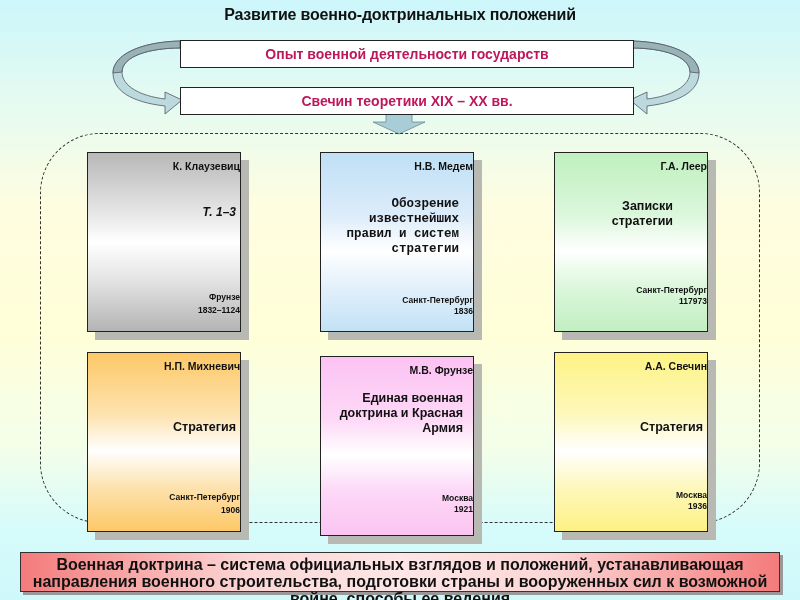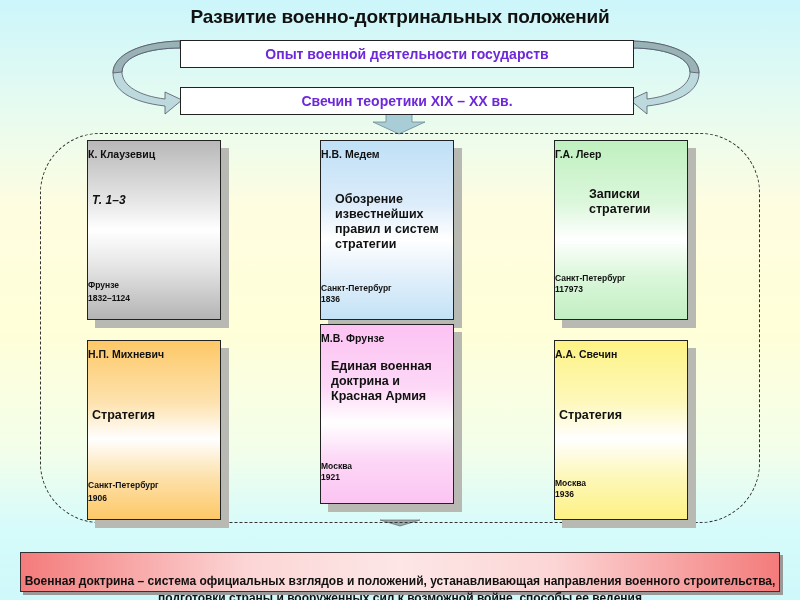--- a/index.html
+++ b/index.html
@@ -3,55 +3,55 @@
 <meta charset="utf-8">
 <style>
   html, body { margin:0; padding:0; }
   body {
     width:800px; height:600px; overflow:hidden; position:relative;
     font-family: "Liberation Sans", "DejaVu Sans", sans-serif;
     background: linear-gradient(to bottom, #ccf6fb 0%, #e6fbf0 18%, #fffde0 35%, #ffffd8 55%, #f3feea 75%, #d6fbfb 88%, #cff8fa 100%);
   }
   .title {
     position:absolute; left:0; width:800px; top:6px; text-align:center;
-    font-size:19px; font-weight:bold; color:#111; letter-spacing:-0.2px;
+    font-size:16px; font-weight:bold; color:#111; letter-spacing:-0.2px;
   }
   .top-box {
     position:absolute; left:180px; width:452px; height:26px;
     background:#fff; border:1px solid #222;
     display:flex; align-items:center; justify-content:center;
-    font-size:14px; font-weight:bold; color:#6d28d9;
+    font-size:14px; font-weight:bold; color:#be185d;
   }
   .arrows-svg { position:absolute; left:0; top:0; }
   .region {
     position:absolute; left:40px; top:133px; width:720px; height:390px;
     border:1.5px dashed #333; border-radius:60px; box-sizing:border-box;
   }
   .book {
-    position:absolute; width:134px; height:180px;
+    position:absolute; width:154px; height:180px;
     border:1px solid #222; box-sizing:border-box;
     box-shadow: 8px 8px 0 #b9b9b3;
-    text-align:left; color:#111;
+    text-align:right; color:#111;margin-top:12px;
   }
   .book .author { position:absolute; top:7px; left:0; right:0; font-size:10.5px; font-weight:bold; }
   .book .btitle { position:absolute; left:4px; right:4px; font-size:12.5px; font-weight:bold; line-height:15px; }
   .book .vol { font-size:12px;font-style:italic; }
   .book .place { position:absolute; left:0; right:0; font-size:8.5px; font-weight:bold; line-height:13px; }
   .gray   { background: linear-gradient(to bottom, #b8b8b8 0%, #e8e8e8 35%, #ffffff 50%, #e6e6e6 70%, #b4b4b4 100%); }
   .blue   { background: linear-gradient(to bottom, #bfe0f6 0%, #dcecfa 35%, #ffffff 55%, #e3f0fb 75%, #c3e2f6 100%); }
   .green  { background: linear-gradient(to bottom, #bff0bf 0%, #dcf7dc 35%, #ffffff 55%, #dcf7dc 75%, #c2efc2 100%); }
   .orange { background: linear-gradient(to bottom, #fdc867 0%, #fde3b0 35%, #ffffff 55%, #fde3b0 75%, #fdc867 100%); }
   .pink   { background: linear-gradient(to bottom, #fcc2f3 0%, #fdd8f7 35%, #ffffff 55%, #fdd8f7 75%, #fbc4f2 100%); }
   .yellow { background: linear-gradient(to bottom, #fdf384 0%, #fdf8bd 35%, #ffffff 55%, #fdf8bd 75%, #fdf184 100%); }
   .definition {
     position:absolute; left:20px; top:552px; width:760px; height:40px; box-sizing:border-box;
     border:1px solid #333; text-align:center;
     background: linear-gradient(to right, #f47b7b 0%, #fcd6d6 30%, #fde6e6 50%, #fcd6d6 70%, #f47b7b 100%);
     box-shadow: 3px 3px 0 #999;
-    font-size:12px; font-weight:bold; color:#111; line-height:17px; padding-top:20px;
+    font-size:16px; font-weight:bold; color:#111; line-height:17px; padding-top:3px;
   }
 </style>
 </head>
 <body>
 
 <div class="title">Развитие военно-доктринальных положений</div>
 
 <svg class="arrows-svg" width="800" height="600">
 
   <path d="M180,48 C150,48 122,56 122,72 C122,86 140,96 165,99 L165,92 L182,100 L165,114 L165,106 C130,102 113,90 113,73 C113,55 140,42 180,41 Z" fill="#bcd9de" stroke="#556" stroke-width="0.8"></path>
@@ -80,21 +80,21 @@
     <div class="vol">Т. 1–3</div>
   </div>
   <div class="place" style="top:138px;">
     <div>Фрунзе</div>
     <div>1832–1124</div>
   </div>
 </div>
 
 <div class="book blue" style="left:320px; top:140px;padding-left:37px;">
   <div class="author">Н.В. Медем</div>
-  <div class="btitle" style="top:51px; padding:0 10px;">Обозрение известнейших правил и систем стратегии</div>
+  <div class="btitle" style="top:44px; padding:0 10px;font-family:Liberation Mono, monospace;">Обозрение известнейших правил и систем стратегии</div>
   <div class="place" style="top:142px; line-height:11px;">
     <div>Санкт-Петербург</div>
     <div>1836</div>
   </div>
 </div>
 
 <div class="book green" style="left:554px; top:140px;">
   <div class="author">Г.А. Леер</div>
   <div class="btitle" style="top:46px; padding:0 30px;">Записки стратегии</div>
   <div class="place" style="top:132px; line-height:11px;">
@@ -105,21 +105,21 @@
 
 <div class="book orange" style="left:87px; top:340px;">
   <div class="author">Н.П. Михневич</div>
   <div class="btitle" style="top:67px;">Стратегия</div>
   <div class="place" style="top:138px;">
     <div>Санкт-Петербург</div>
     <div>1906</div>
   </div>
 </div>
 
-<div class="book pink" style="left:320px; top:324px;">
+<div class="book pink" style="left:320px; top:344px;">
   <div class="author">М.В. Фрунзе</div>
   <div class="btitle" style="top:34px; padding:0 6px;">Единая военная доктрина и Красная Армия</div>
   <div class="place" style="top:136px; line-height:11px;">
     <div>Москва</div>
     <div>1921</div>
   </div>
 </div>
 
 <div class="book yellow" style="left:554px; top:340px;">
   <div class="author">А.А. Свечин</div>

